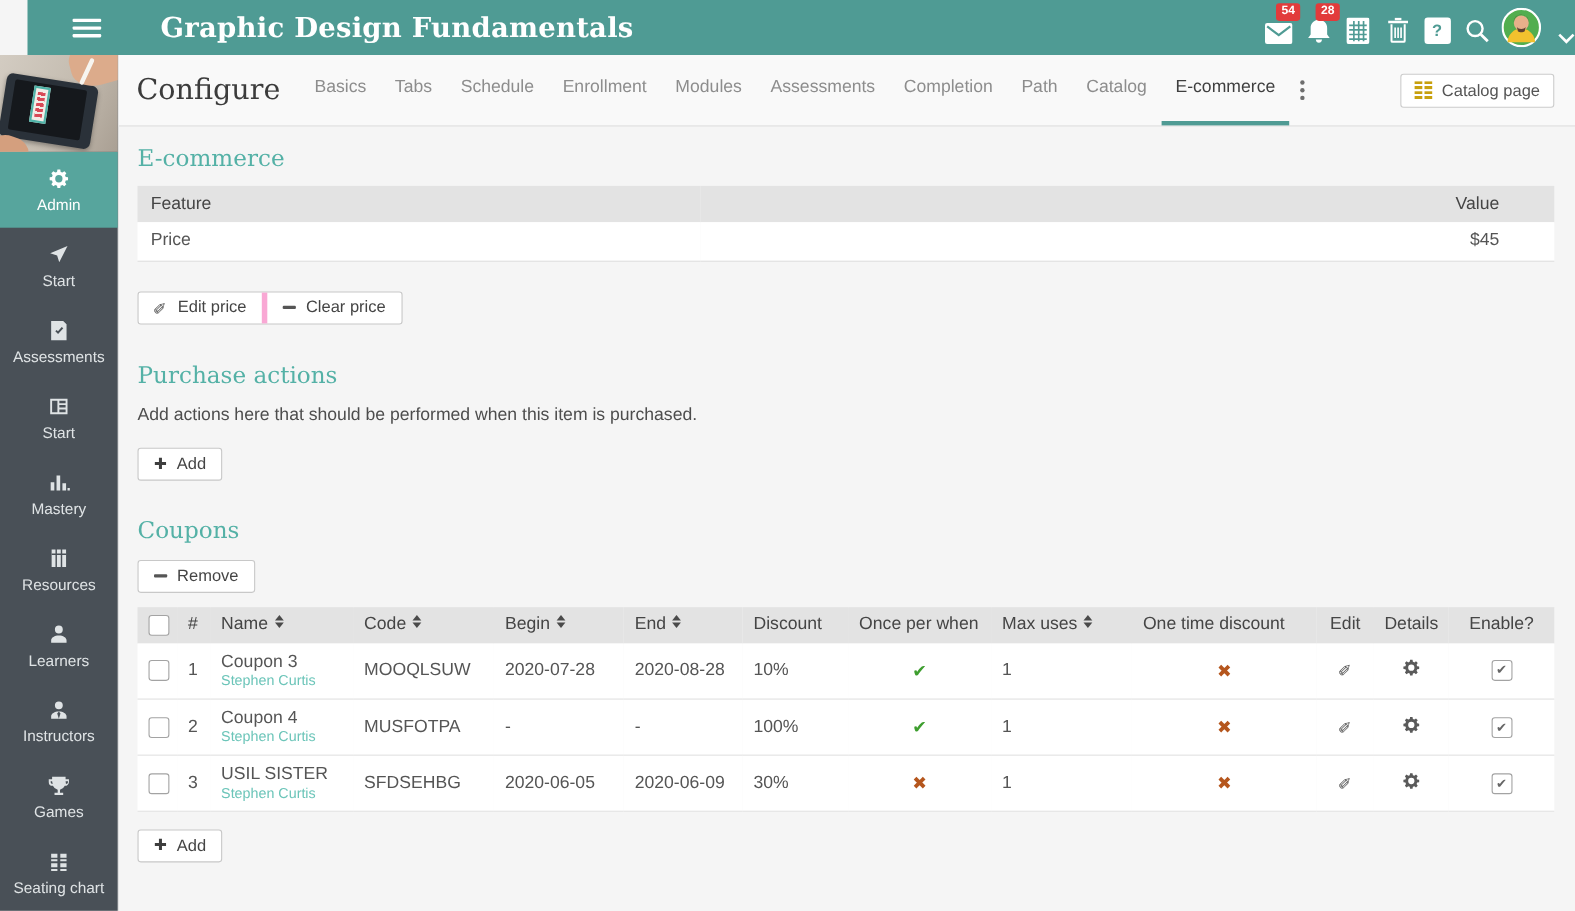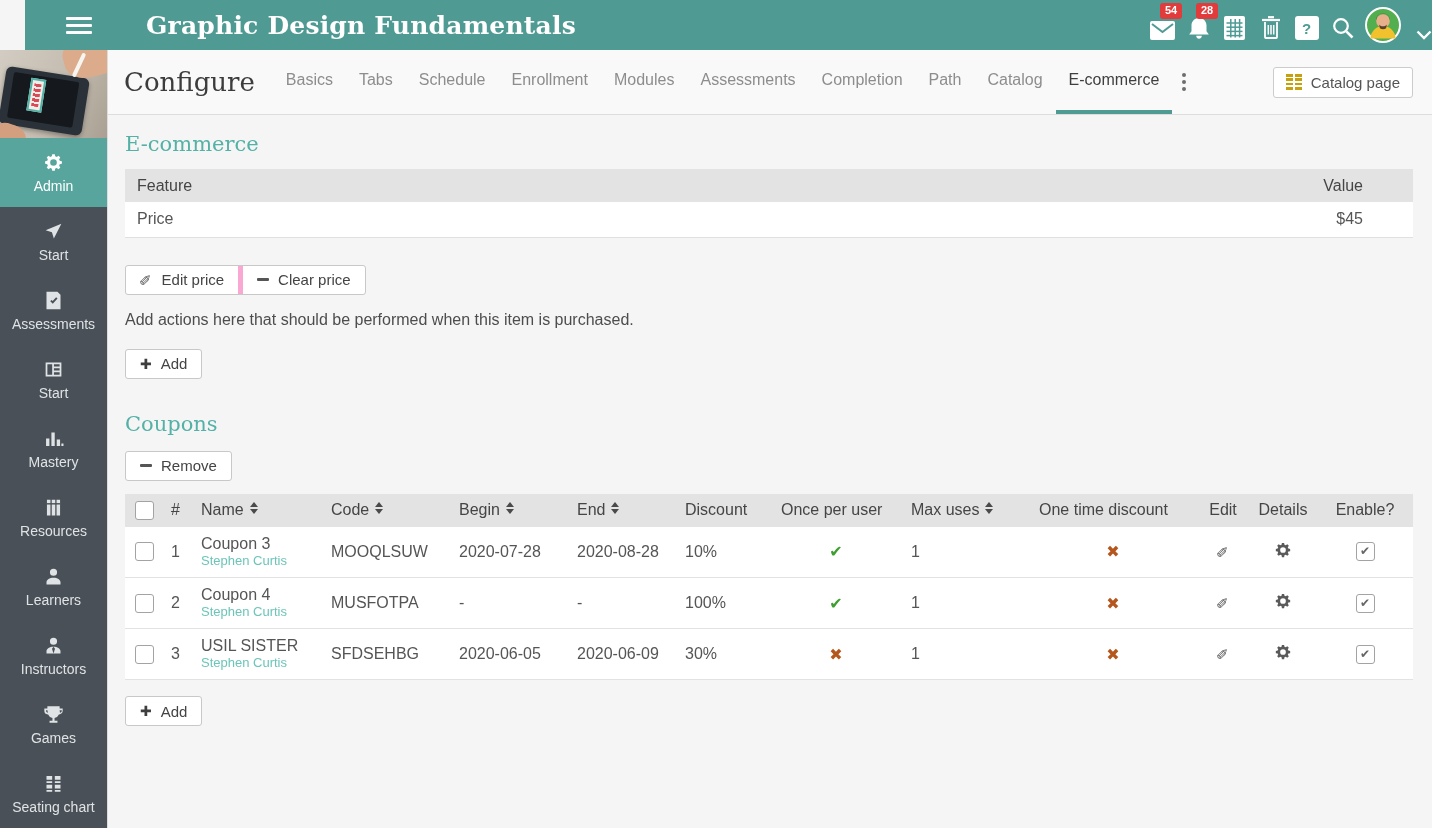--- a/index.html
+++ b/index.html
@@ -363,20 +363,21 @@
       <div class="btn-seg">
         <span class="pencil">✎</span>
         <span>Edit price</span>
       </div>
       <div class="btn-seg">
         <span class="minus-ic"></span>
         <span>Clear price</span>
       </div>
     </div>
 
+    <h2 class="section h-purchase">Purchase actions</h2>
     <p class="purchase-desc">Add actions here that should be performed when this item is purchased.</p>
     <div class="btn add-top">
       <span class="plus-ic">✚</span>
       <span>Add</span>
     </div>
 
     <h2 class="section h-coupons">Coupons</h2>
     <div class="btn remove-btn">
       <span class="minus-ic"></span>
       <span>Remove</span>
@@ -400,21 +401,21 @@
       </colgroup>
       <thead>
           <tr>
         <th><span class="checkbox"></span></th>
         <th>#</th>
         <th><span>Name</span><span class="sort"><i class="up"></i><i class="dn"></i></span></th>
         <th><span>Code</span><span class="sort"><i class="up"></i><i class="dn"></i></span></th>
         <th><span>Begin</span><span class="sort"><i class="up"></i><i class="dn"></i></span></th>
         <th><span>End</span><span class="sort"><i class="up"></i><i class="dn"></i></span></th>
         <th>Discount</th>
-        <th>Once per user</th>
+        <th>Once per when</th>
         <th><span>Max uses</span><span class="sort"><i class="up"></i><i class="dn"></i></span></th>
         <th>One time discount</th>
         <th class="center">Edit</th>
         <th class="center">Details</th>
         <th class="center">Enable?</th>
       </tr>
         </thead>
       <tbody>
           <tr>
             <td><span class="checkbox"></span></td>

